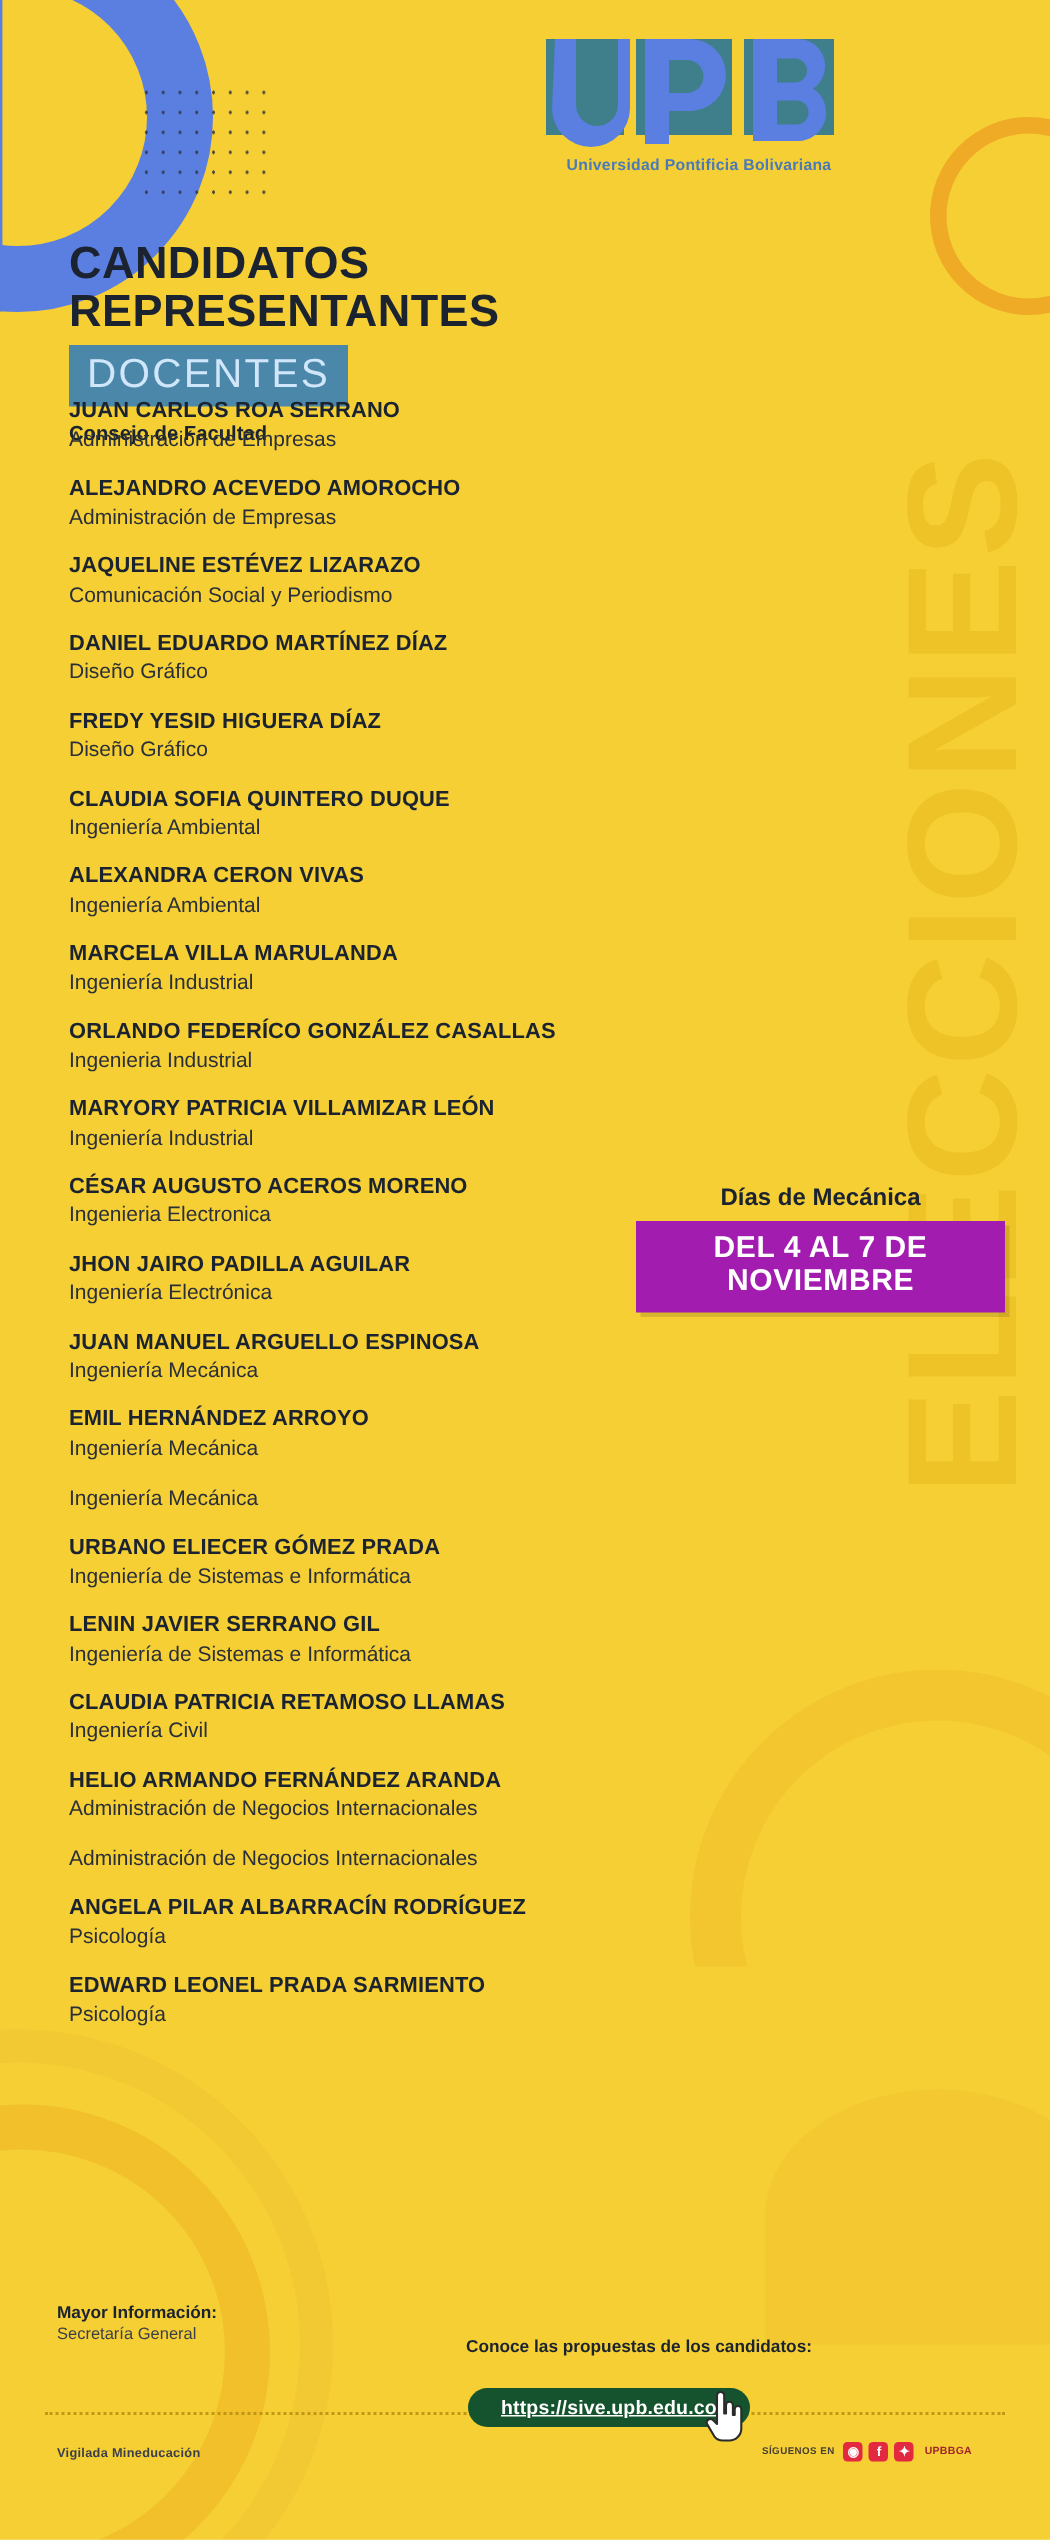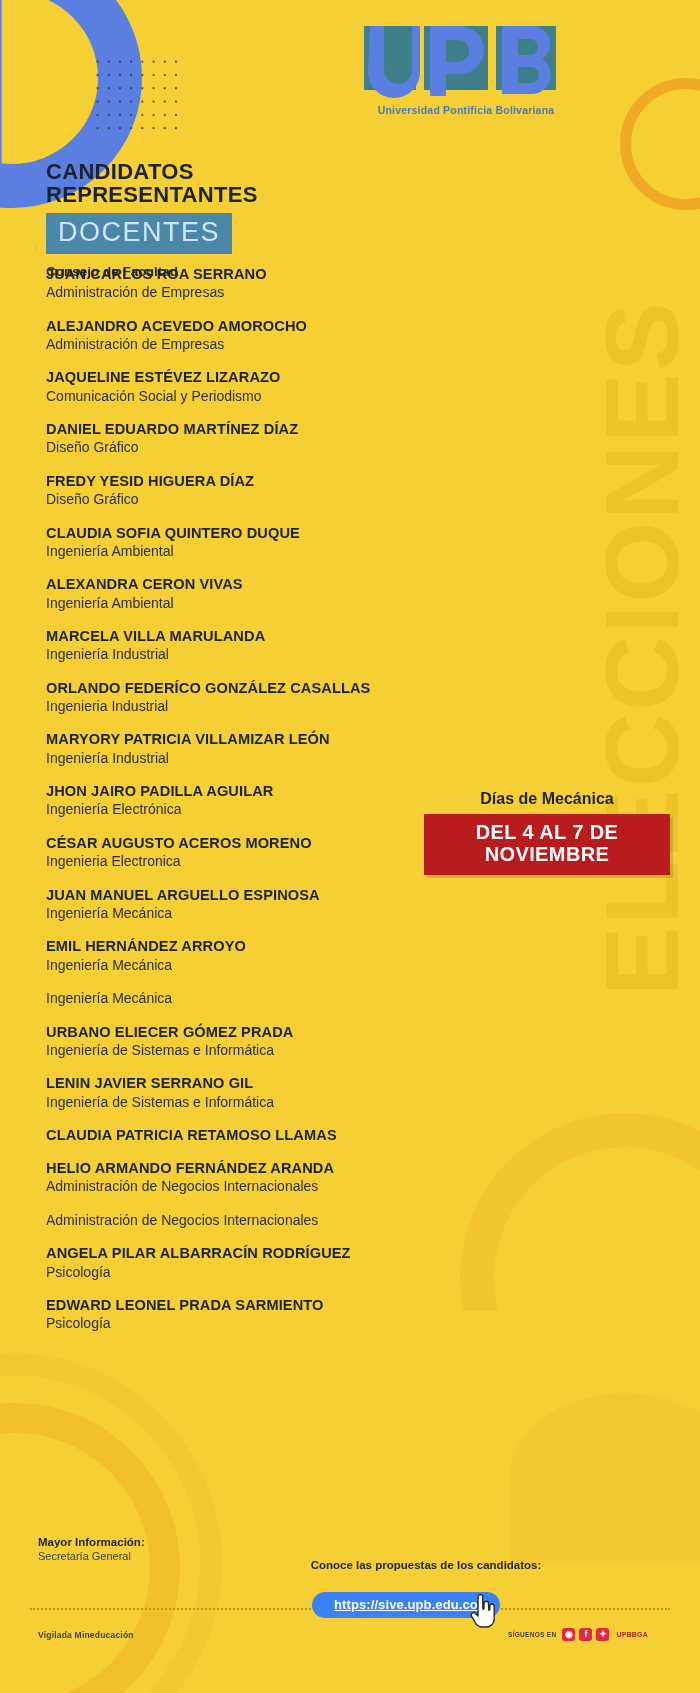--- a/index.html
+++ b/index.html
@@ -73,21 +73,21 @@
   .logo-mark{ position:relative; width:212px; height:78px; }
   .logo-sub{
     margin-top:4px; text-align:center; font-size:10.5px; letter-spacing:.2px;
     color:#4a7ab8; font-weight:600; white-space:nowrap;
   }
 
   .headline{
     position:absolute; left:46px; top:160px; width:420px;
   }
   .headline h1{
-    font-size:22px; font-weight:800; letter-spacing:.3px; line-height:1.06;
+    font-size:30px; font-weight:800; letter-spacing:.3px; line-height:1.06;
     color:#1b2330; text-transform:uppercase;
   }
   .docentes-box{
     display:inline-block; margin-top:6px;
     background:#4b87a9; color:#cfe6fb;
     padding:4px 12px 6px 12px;
     font-size:27px; font-weight:400; letter-spacing:1.5px;
   }
   .subhead{
     margin-top:10px; font-size:13.5px; font-weight:700; color:#1b2330;
@@ -109,38 +109,38 @@
   }
 
   
   .votebox{
     position:absolute; left:424px; top:790px; width:246px; text-align:center;
   }
   .votebox .lbl{
     font-size:16px; font-weight:700; color:#1b2330; margin-bottom:6px;
   }
   .votebox .pill{
-    background:#b91c1c; color:#ffffff;
+    background:#a21caf; color:#ffffff;
     font-size:20px; font-weight:800; line-height:1.12;
     padding:7px 8px 9px 8px; letter-spacing:.4px;
     box-shadow:3px 3px 0 rgba(0,0,0,.12);
   }
 
   
   .footer{ position:absolute; left:0; top:1536px; width:691px; height:157px; }
   .f-more{ position:absolute; left:38px; top:0; }
   .f-more .t1{ font-size:11.5px; font-weight:800; color:#1b2330; }
   .f-more .t2{ font-size:11px; font-weight:400; color:#3a3f4a; margin-top:2px; }
 
   .f-mid{ position:absolute; left:276px; top:23px; width:300px; text-align:center; }
   .f-mid .t1{ font-size:11.5px; font-weight:700; color:#1b2330; }
 
   .url-pill{
     position:absolute; left:312px; top:56px;
-    background:#3b82f6; color:#ffffff;
+    background:#14532d; color:#ffffff;
     font-size:13px; font-weight:700; letter-spacing:.1px;
     padding:5px 22px 6px 22px; border-radius:14px; white-space:nowrap;
   }
   .cursor-hand{
     position:absolute; left:470px; top:58px; width:26px; height:34px;
   }
 
   .dashed{
     position:absolute; left:30px; top:72px; width:640px;
     border-top:2px dotted #b98f12; opacity:.85;
@@ -245,48 +245,49 @@
       </div>
       <div class="cand">
         <div class="nm">ORLANDO FEDERÍCO GONZÁLEZ CASALLAS</div>
         <div class="pg">Ingenieria Industrial</div>
       </div>
       <div class="cand">
         <div class="nm">MARYORY PATRICIA VILLAMIZAR LEÓN</div>
         <div class="pg">Ingeniería Industrial</div>
       </div>
       <div class="cand">
+        <div class="nm">CÉSAR AUGUSTO ACEROS MORENO</div>
+        <div class="pg">Ingenieria Electronica</div>
+      </div>
+      <div class="cand">
         <div class="nm">JHON JAIRO PADILLA AGUILAR</div>
         <div class="pg">Ingeniería Electrónica</div>
       </div>
       <div class="cand">
-        <div class="nm">CÉSAR AUGUSTO ACEROS MORENO</div>
-        <div class="pg">Ingenieria Electronica</div>
-      </div>
-      <div class="cand">
         <div class="nm">JUAN MANUEL ARGUELLO ESPINOSA</div>
         <div class="pg">Ingeniería Mecánica</div>
       </div>
       <div class="cand">
         <div class="nm">EMIL HERNÁNDEZ ARROYO</div>
         <div class="pg">Ingeniería Mecánica</div>
       </div>
       <div class="cand">
         <div class="pg">Ingeniería Mecánica</div>
       </div>
       <div class="cand">
         <div class="nm">URBANO ELIECER GÓMEZ PRADA</div>
         <div class="pg">Ingeniería de Sistemas e Informática</div>
       </div>
       <div class="cand">
         <div class="nm">LENIN JAVIER SERRANO GIL</div>
         <div class="pg">Ingeniería de Sistemas e Informática</div>
       </div>
       <div class="cand">
         <div class="nm">CLAUDIA PATRICIA RETAMOSO LLAMAS</div>
+        <div class="pg">Ingeniería  Civil</div>
       </div>
       <div class="cand">
         <div class="nm">HELIO ARMANDO FERNÁNDEZ ARANDA</div>
         <div class="pg">Administración de Negocios Internacionales</div>
       </div>
       <div class="cand">
         <div class="pg">Administración de Negocios Internacionales</div>
       </div>
       <div class="cand">
         <div class="nm">ANGELA PILAR ALBARRACÍN RODRÍGUEZ</div>

